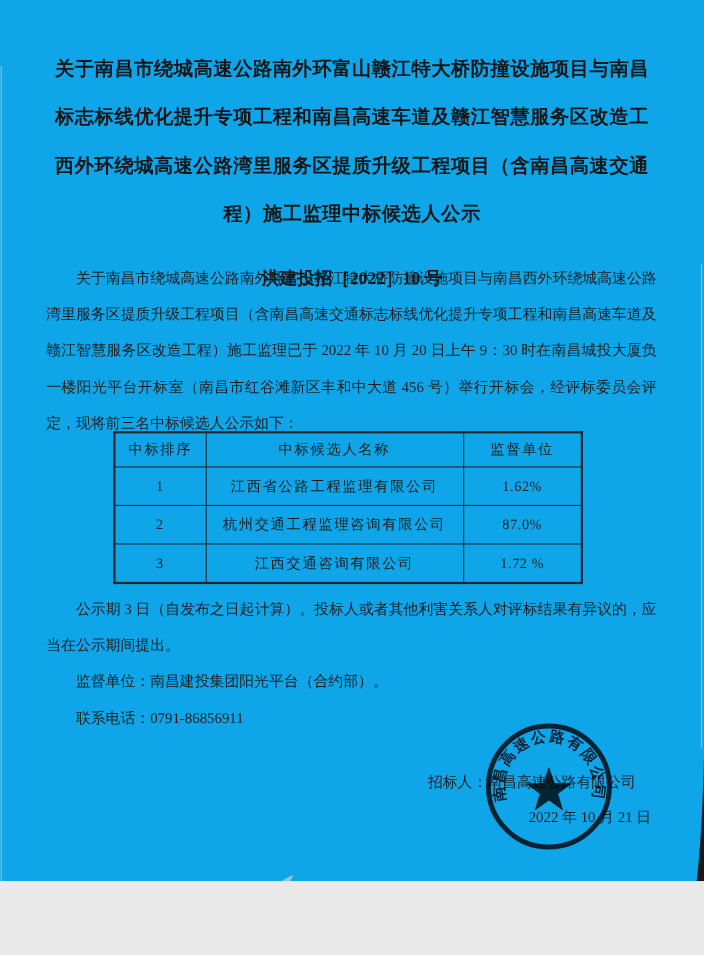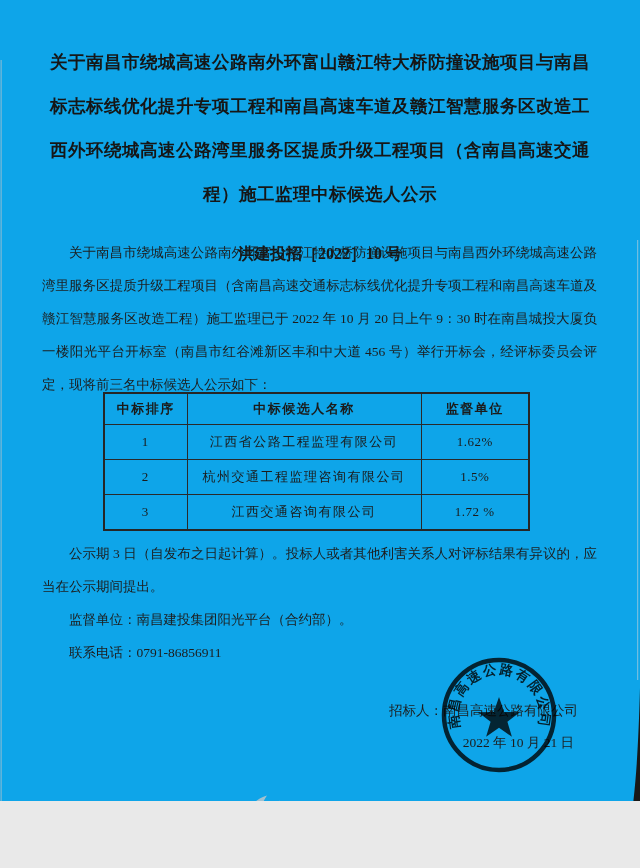--- a/index.html
+++ b/index.html
@@ -55,33 +55,33 @@
     color:#1b1b1b;
   }
   .bid-table th,.bid-table td{
     border:1px solid #2a2a2a;
     text-align:center;
     vertical-align:middle;
     padding:0;
     letter-spacing:1.5px;
   }
   .bid-table{border:2px solid #262626;}
-  .bid-table th{height:30px;font-weight:700;}
+  .bid-table th{height:30px;font-weight:400;}
   .bid-table td{height:34px;font-weight:400;}
   .bid-table .c-rank{width:83px;}
   .bid-table .c-name{width:234px;}
   .bid-table .c-rate{width:108px;}
   .bid-table .rate{letter-spacing:.5px;border-radius:13px;}
   
   .signature{
     position:absolute;top:695px;left:0;right:0;
     font-size:13.5px;line-height:32px;
   }
   .sig-line{text-align:right;padding-right:62px;}
-  .sig-date{text-align:right;padding-right:66px;}
+  .sig-date{text-align:right;padding-right:48px;}
   
   .seal-svg{
     position:absolute;left:424px;top:640px;
     mix-blend-mode:multiply;
     opacity:.88;
   }
   .artifacts{
     position:absolute;left:0;top:0;
     pointer-events:none;
   }
@@ -117,21 +117,21 @@
     </thead>
     <tbody>
       <tr>
         <td>1</td>
         <td>江西省公路工程监理有限公司</td>
         <td class="rate">1.62%</td>
       </tr>
       <tr>
         <td>2</td>
         <td>杭州交通工程监理咨询有限公司</td>
-        <td class="rate">1.5%</td>
+        <td class="rate">87.0%</td>
       </tr>
       <tr>
         <td>3</td>
         <td>江西交通咨询有限公司</td>
         <td class="rate">1.72 %</td>
       </tr>
     </tbody>
   </table>
 
   <div class="lower-block body-text">

